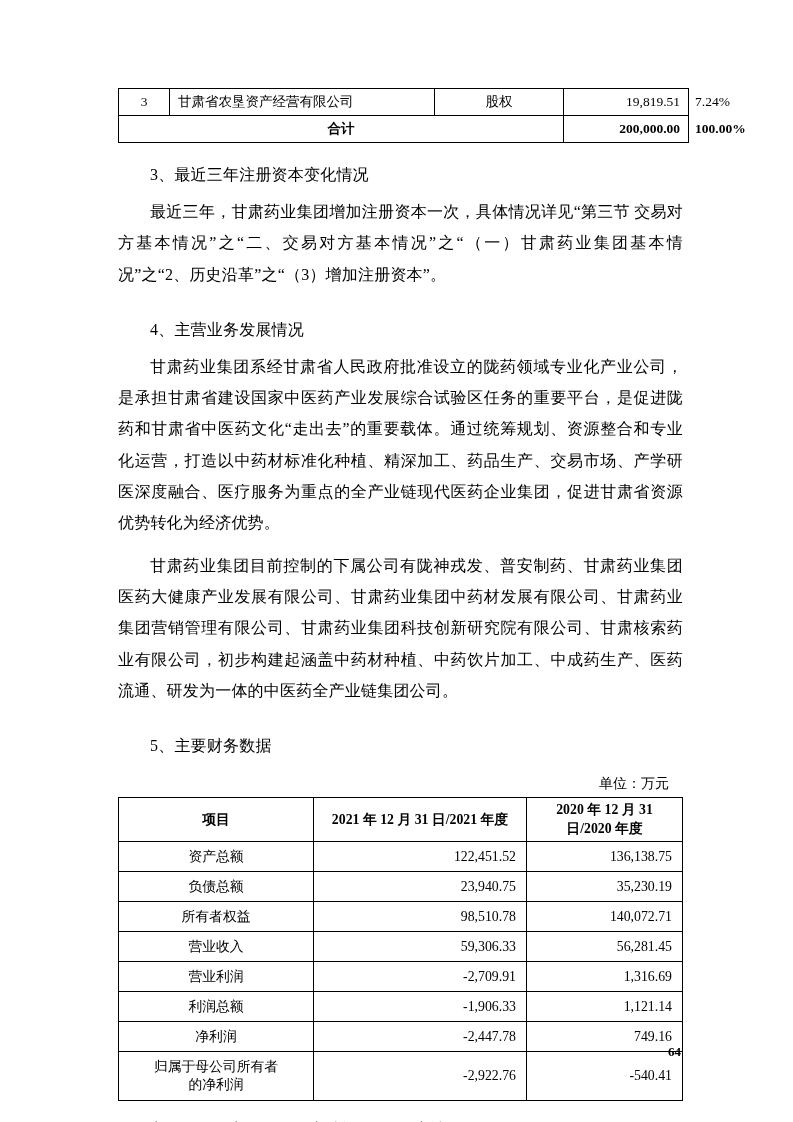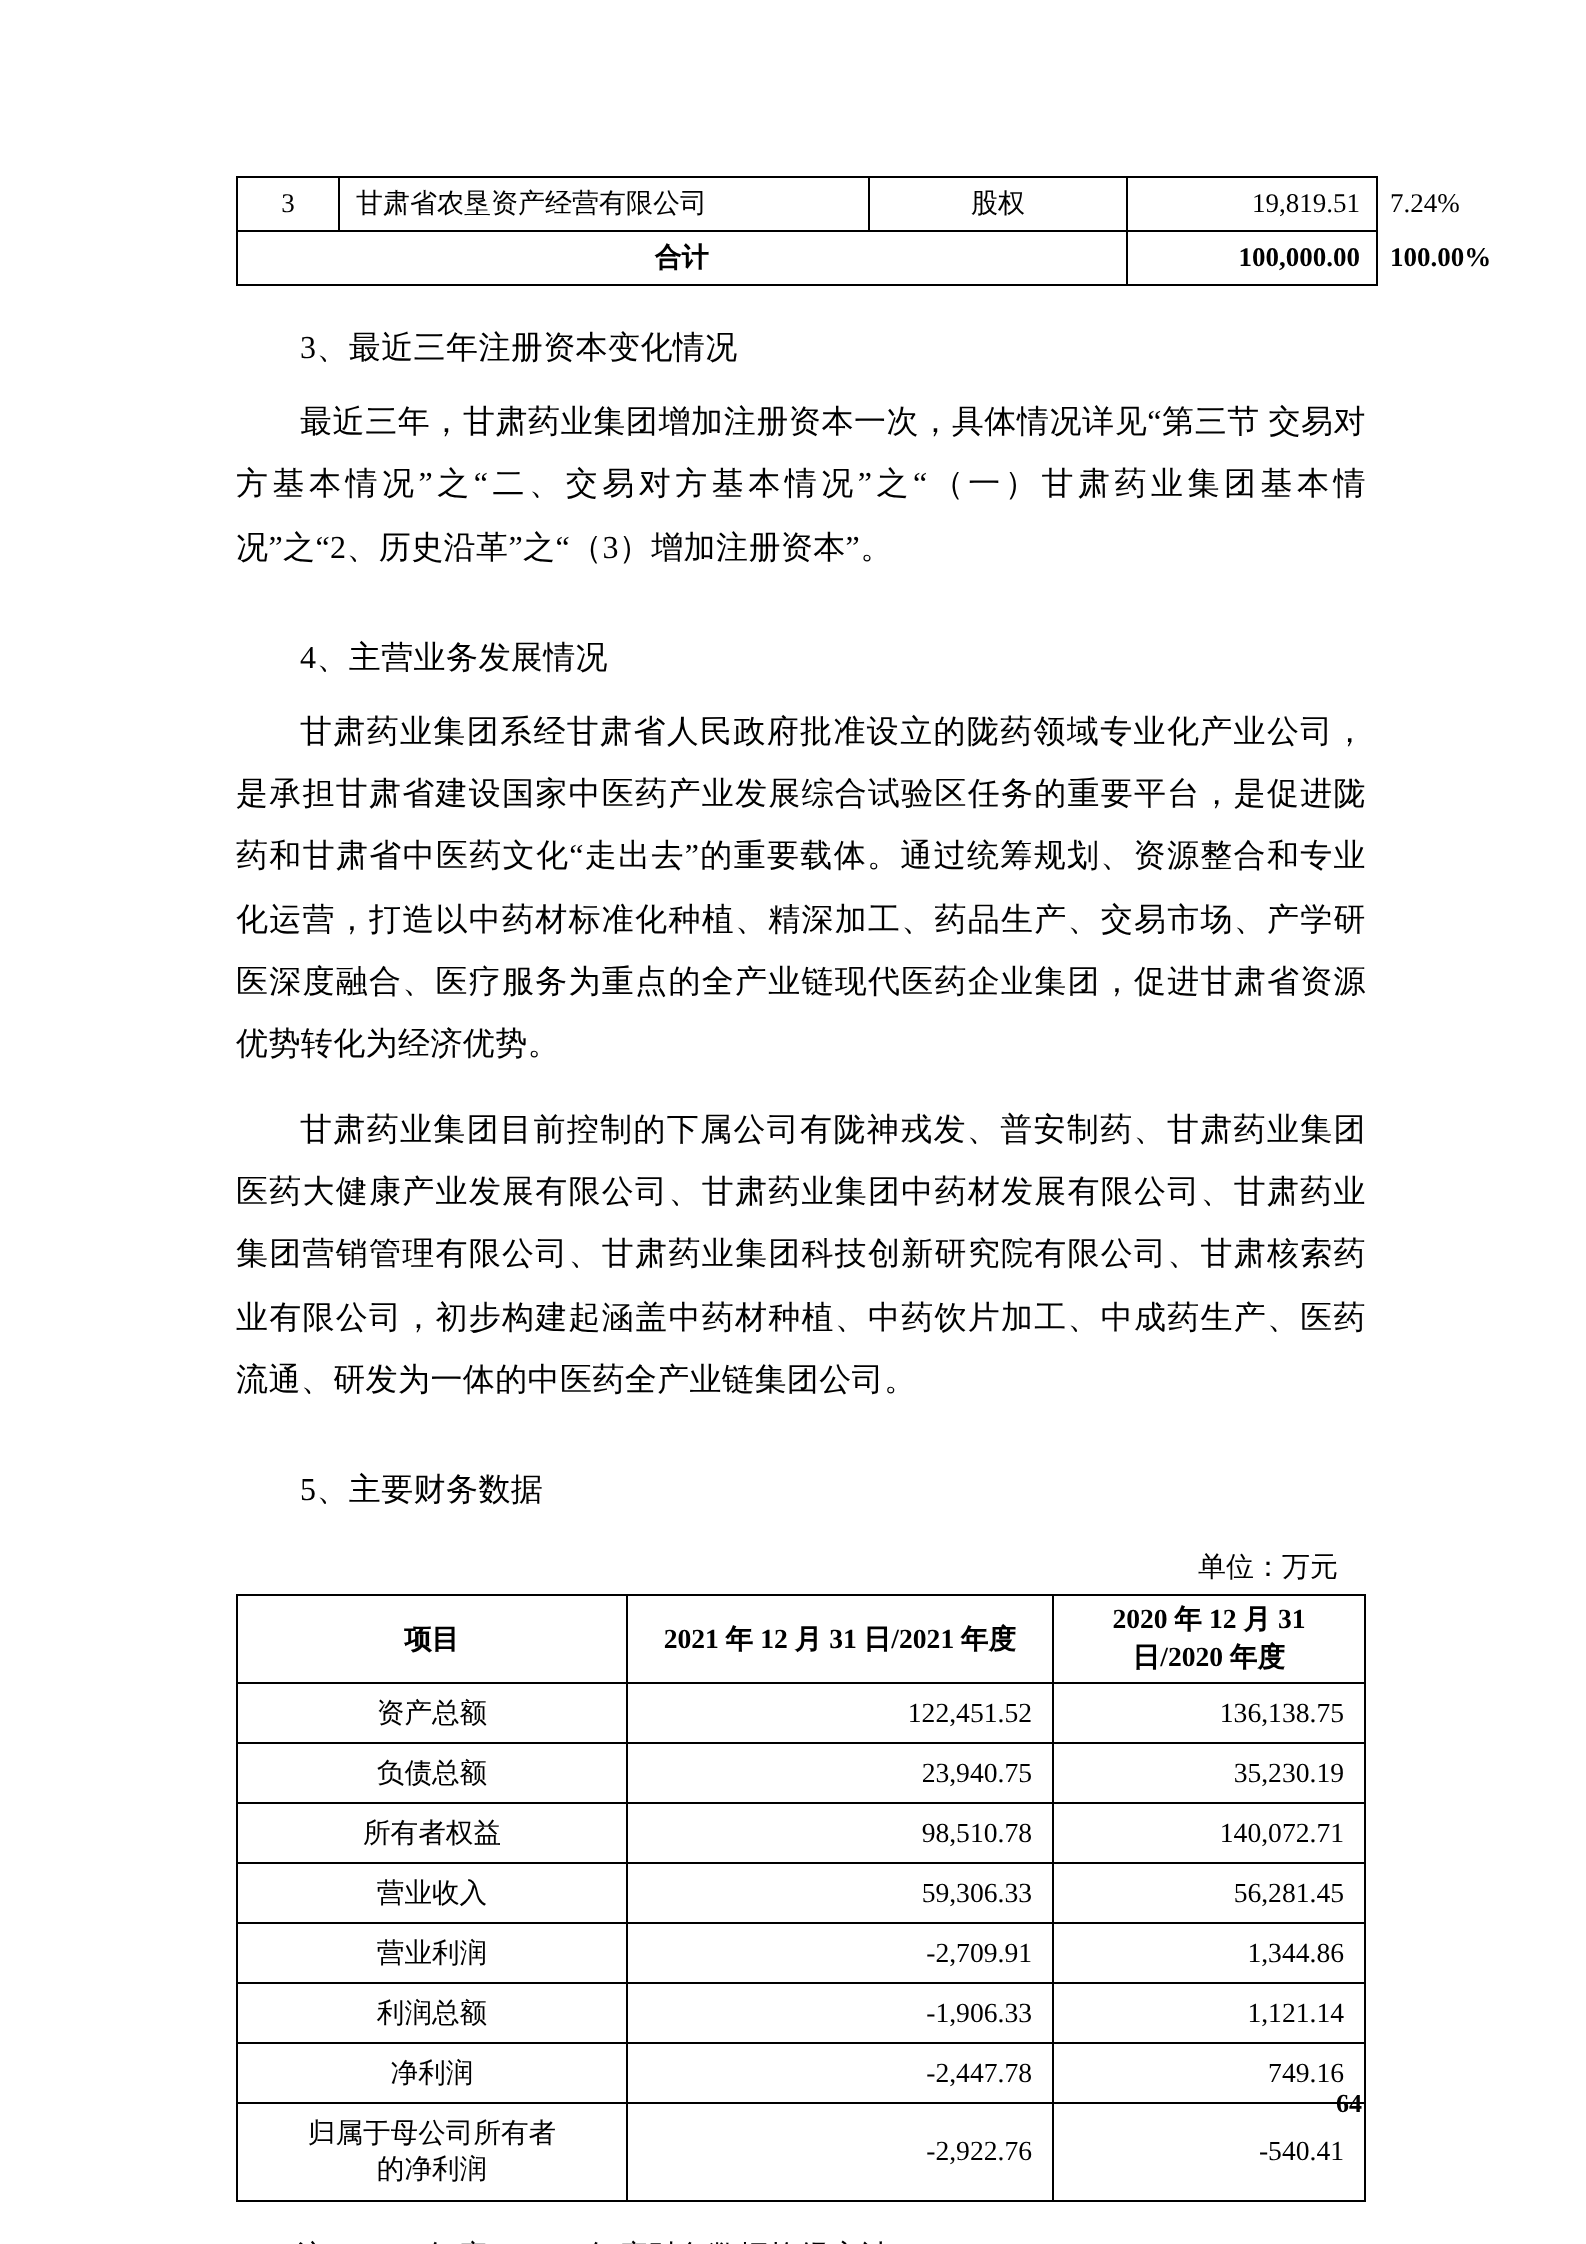--- a/index.html
+++ b/index.html
@@ -135,21 +135,21 @@
     <tbody>
       <tr>
         <td class="c-idx">3</td>
         <td class="c-name">甘肃省农垦资产经营有限公司</td>
         <td class="c-type">股权</td>
         <td class="c-amt">19,819.51</td>
         <td class="c-pct">7.24%</td>
       </tr>
       <tr>
         <td class="total-label" colspan="3">合计</td>
-        <td class="total-val">100,000.00</td>
+        <td class="total-val">200,000.00</td>
         <td class="total-val">100.00%</td>
       </tr>
     </tbody>
   </table>
 
   <p class="heading">3、最近三年注册资本变化情况</p>
   <p class="para">最近三年，甘肃药业集团增加注册资本一次，具体情况详见“第三节 交易对方基本情况”之“二、交易对方基本情况”之“（一）甘肃药业集团基本情况”之“2、历史沿革”之“（3）增加注册资本”。</p>
 
   <div class="spacer-sm"></div>
 
@@ -189,21 +189,21 @@
         <td class="c-v2">140,072.71</td>
       </tr>
       <tr>
         <td class="c-item">营业收入</td>
         <td class="c-v1">59,306.33</td>
         <td class="c-v2">56,281.45</td>
       </tr>
       <tr>
         <td class="c-item">营业利润</td>
         <td class="c-v1">-2,709.91</td>
-        <td class="c-v2">1,344.86</td>
+        <td class="c-v2">1,316.69</td>
       </tr>
       <tr>
         <td class="c-item">利润总额</td>
         <td class="c-v1">-1,906.33</td>
         <td class="c-v2">1,121.14</td>
       </tr>
       <tr>
         <td class="c-item">净利润</td>
         <td class="c-v1">-2,447.78</td>
         <td class="c-v2">749.16</td>

